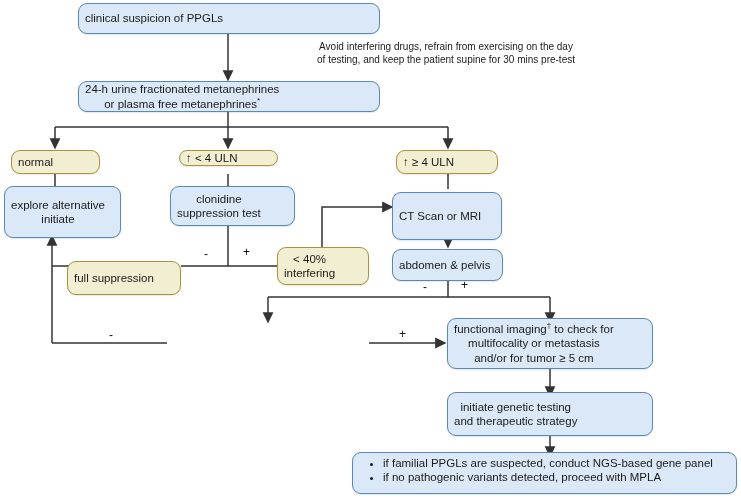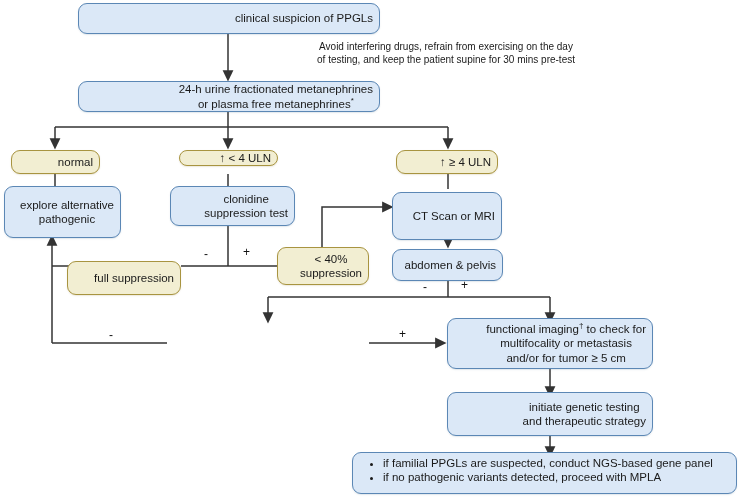--- a/index.html
+++ b/index.html
@@ -21,21 +21,21 @@
     top: 0;
     width: 741px;
     height: 498px;
     pointer-events: none;
   }
   .node {
     position: absolute;
     box-sizing: border-box;
     display: flex;
     align-items: center;
-    justify-content: flex-end;
+    justify-content: flex-start;
     text-align: center;
     border-radius: 9px;
     font-size: 11.5px;
     line-height: 14.5px;
     color: #1a1a1a;
     padding: 2px 6px;
     z-index: 2;
   }
   .node.blue {
     background: #dbe8f7;
@@ -164,21 +164,21 @@
     <span>↑ &lt; 4 ULN</span>
   </div>
 
   <div class="node yellow" style="left:396px; top:150px; width:102px; height:24px;">
     <span>↑ ≥ 4 ULN</span>
   </div>
 
   <div class="node blue" style="left:4px; top:186px; width:117px; height:52px;">
     <span>
       <span class="nline">explore alternative</span>
-      <span class="nline">pathogenic</span>
+      <span class="nline">initiate</span>
     </span>
   </div>
 
   <div class="node blue" style="left:170px; top:186px; width:125px; height:40px;">
     <span>
       <span class="nline">clonidine</span>
       <span class="nline">suppression test</span>
     </span>
   </div>
 
@@ -186,21 +186,21 @@
     <span>CT Scan or MRI</span>
   </div>
 
   <div class="node yellow" style="left:67px; top:249px; width:114px; height:34px;margin-top:12px;">
     <span>full suppression</span>
   </div>
 
   <div class="node yellow" style="left:277px; top:247px; width:92px; height:38px;">
     <span>
       <span class="nline">&lt; 40%</span>
-      <span class="nline">suppression</span>
+      <span class="nline">interfering</span>
     </span>
   </div>
 
   <div class="node blue" style="left:392px; top:249px; width:111px; height:32px;">
     <span>abdomen &amp; pelvis</span>
   </div>
 
 
   <div class="node blue" style="left:447px; top:318px; width:206px; height:51px;">
     <span>

